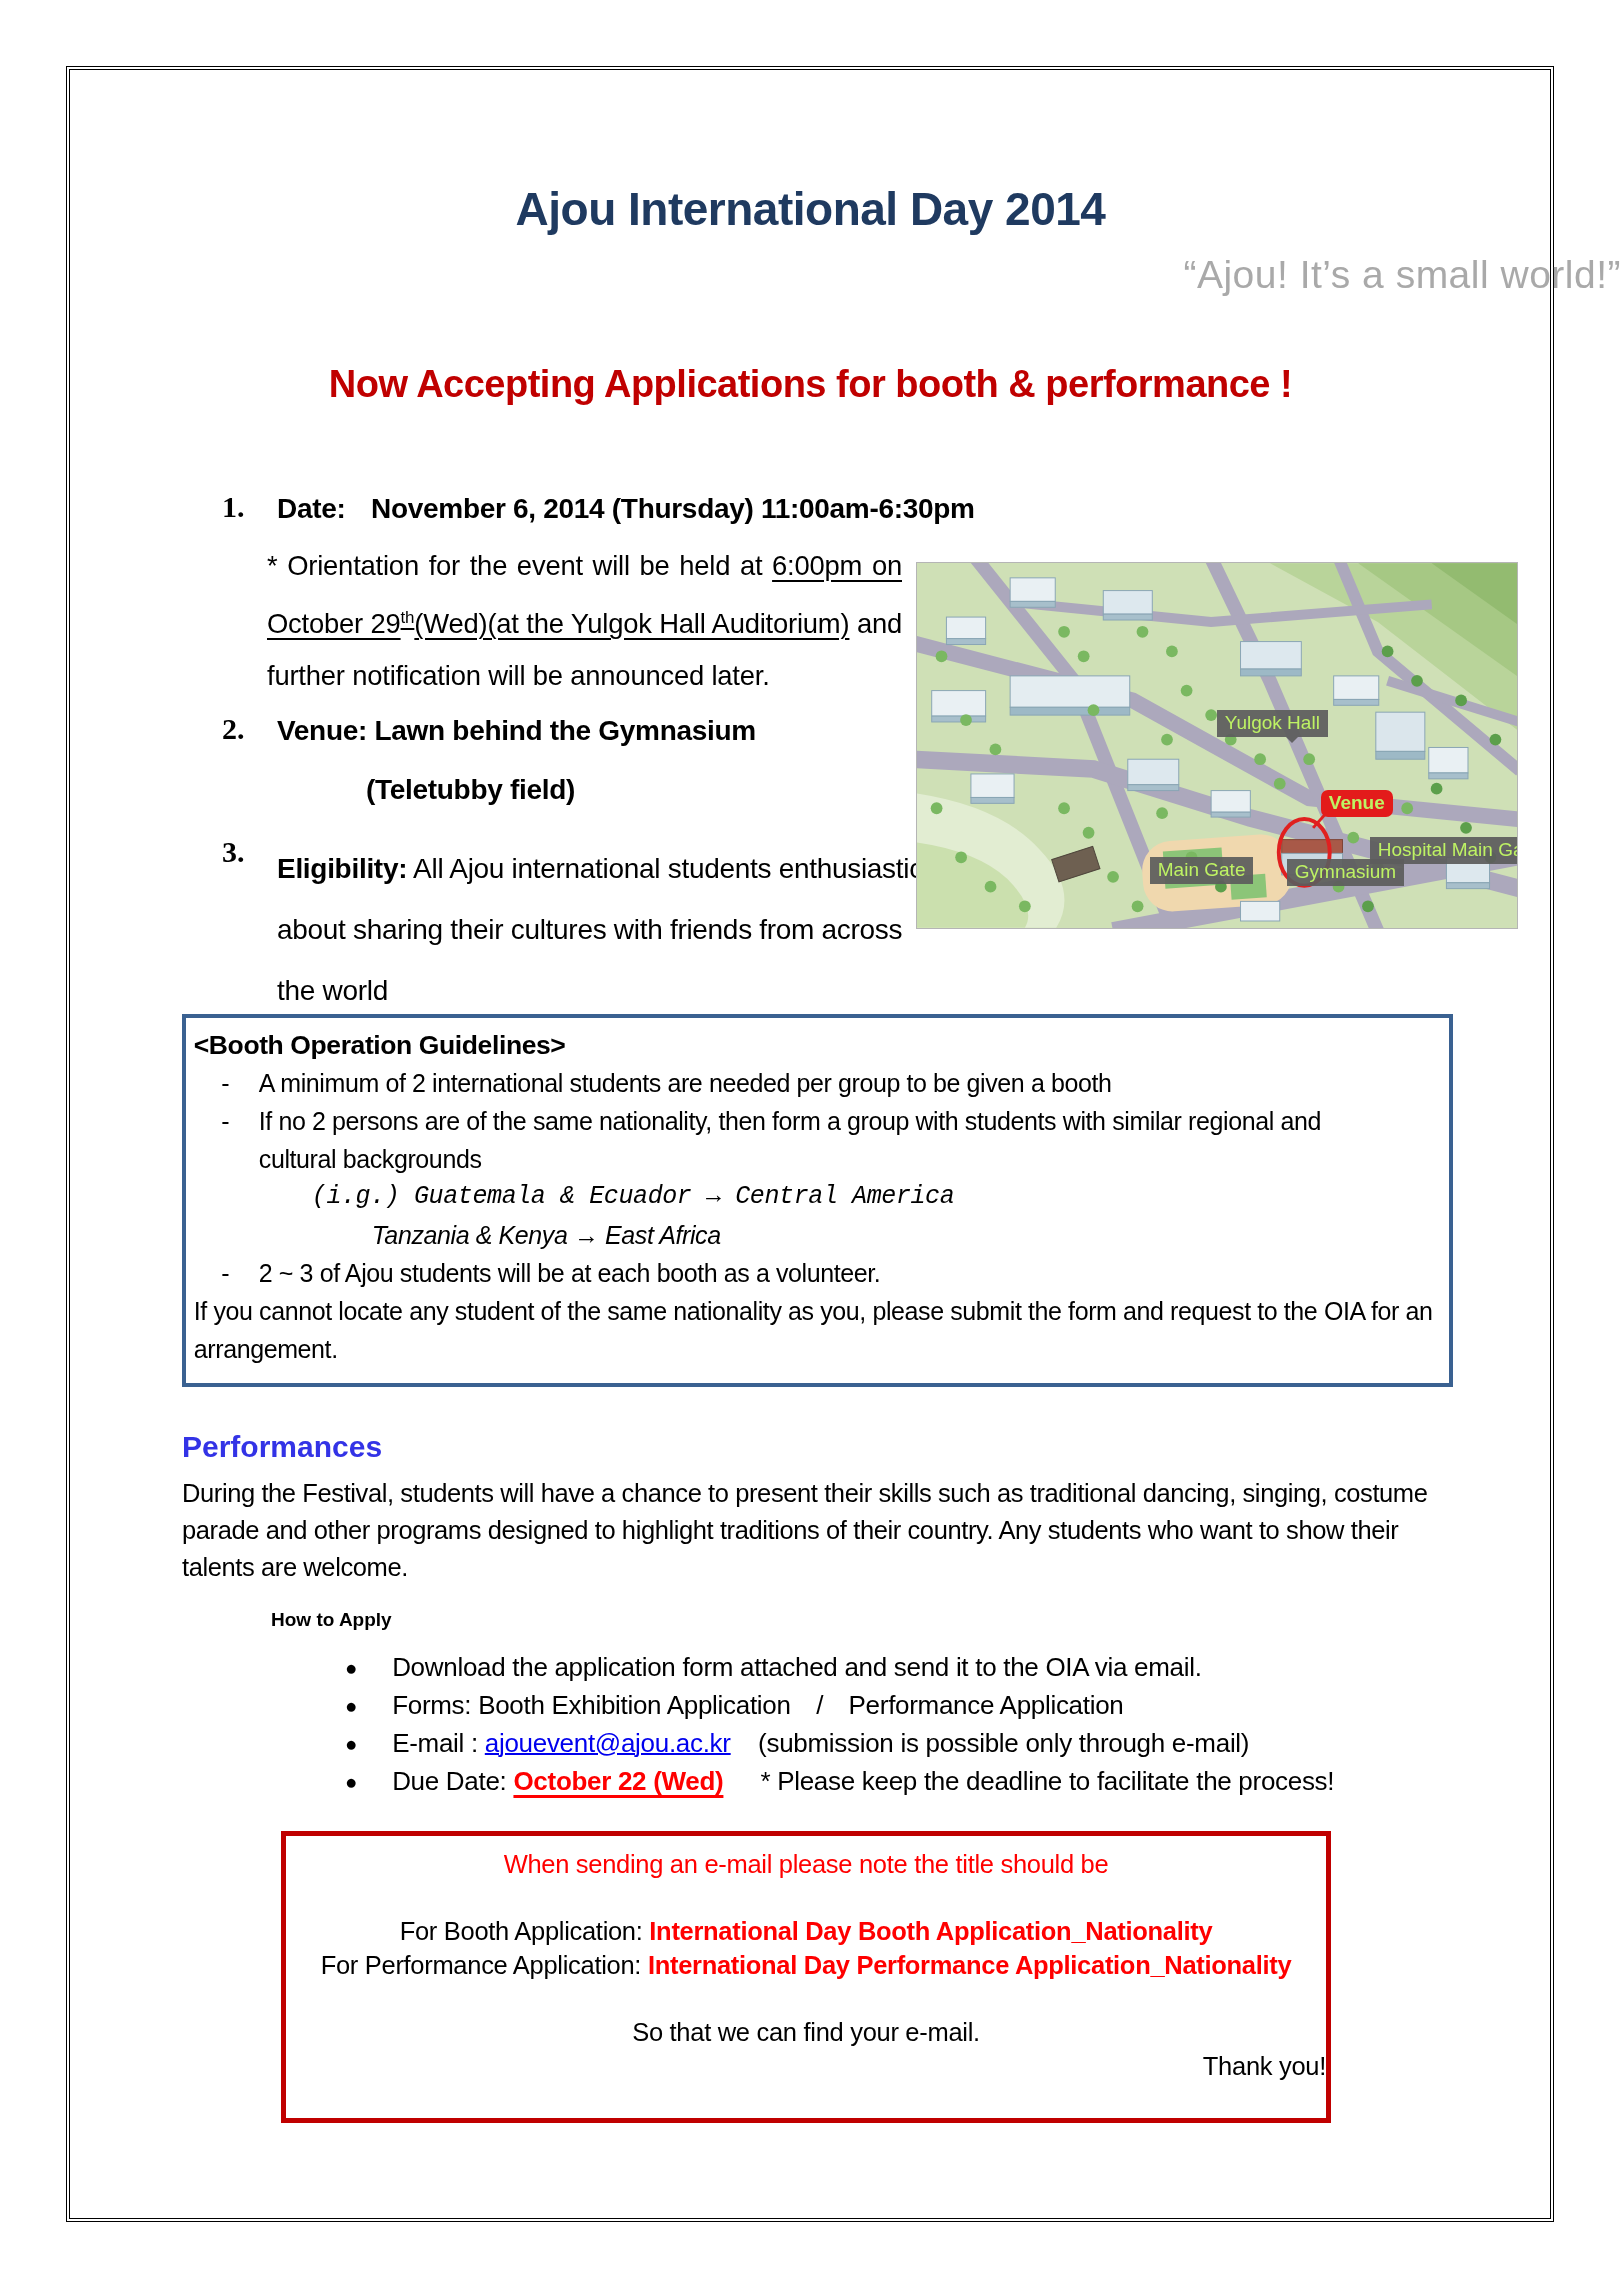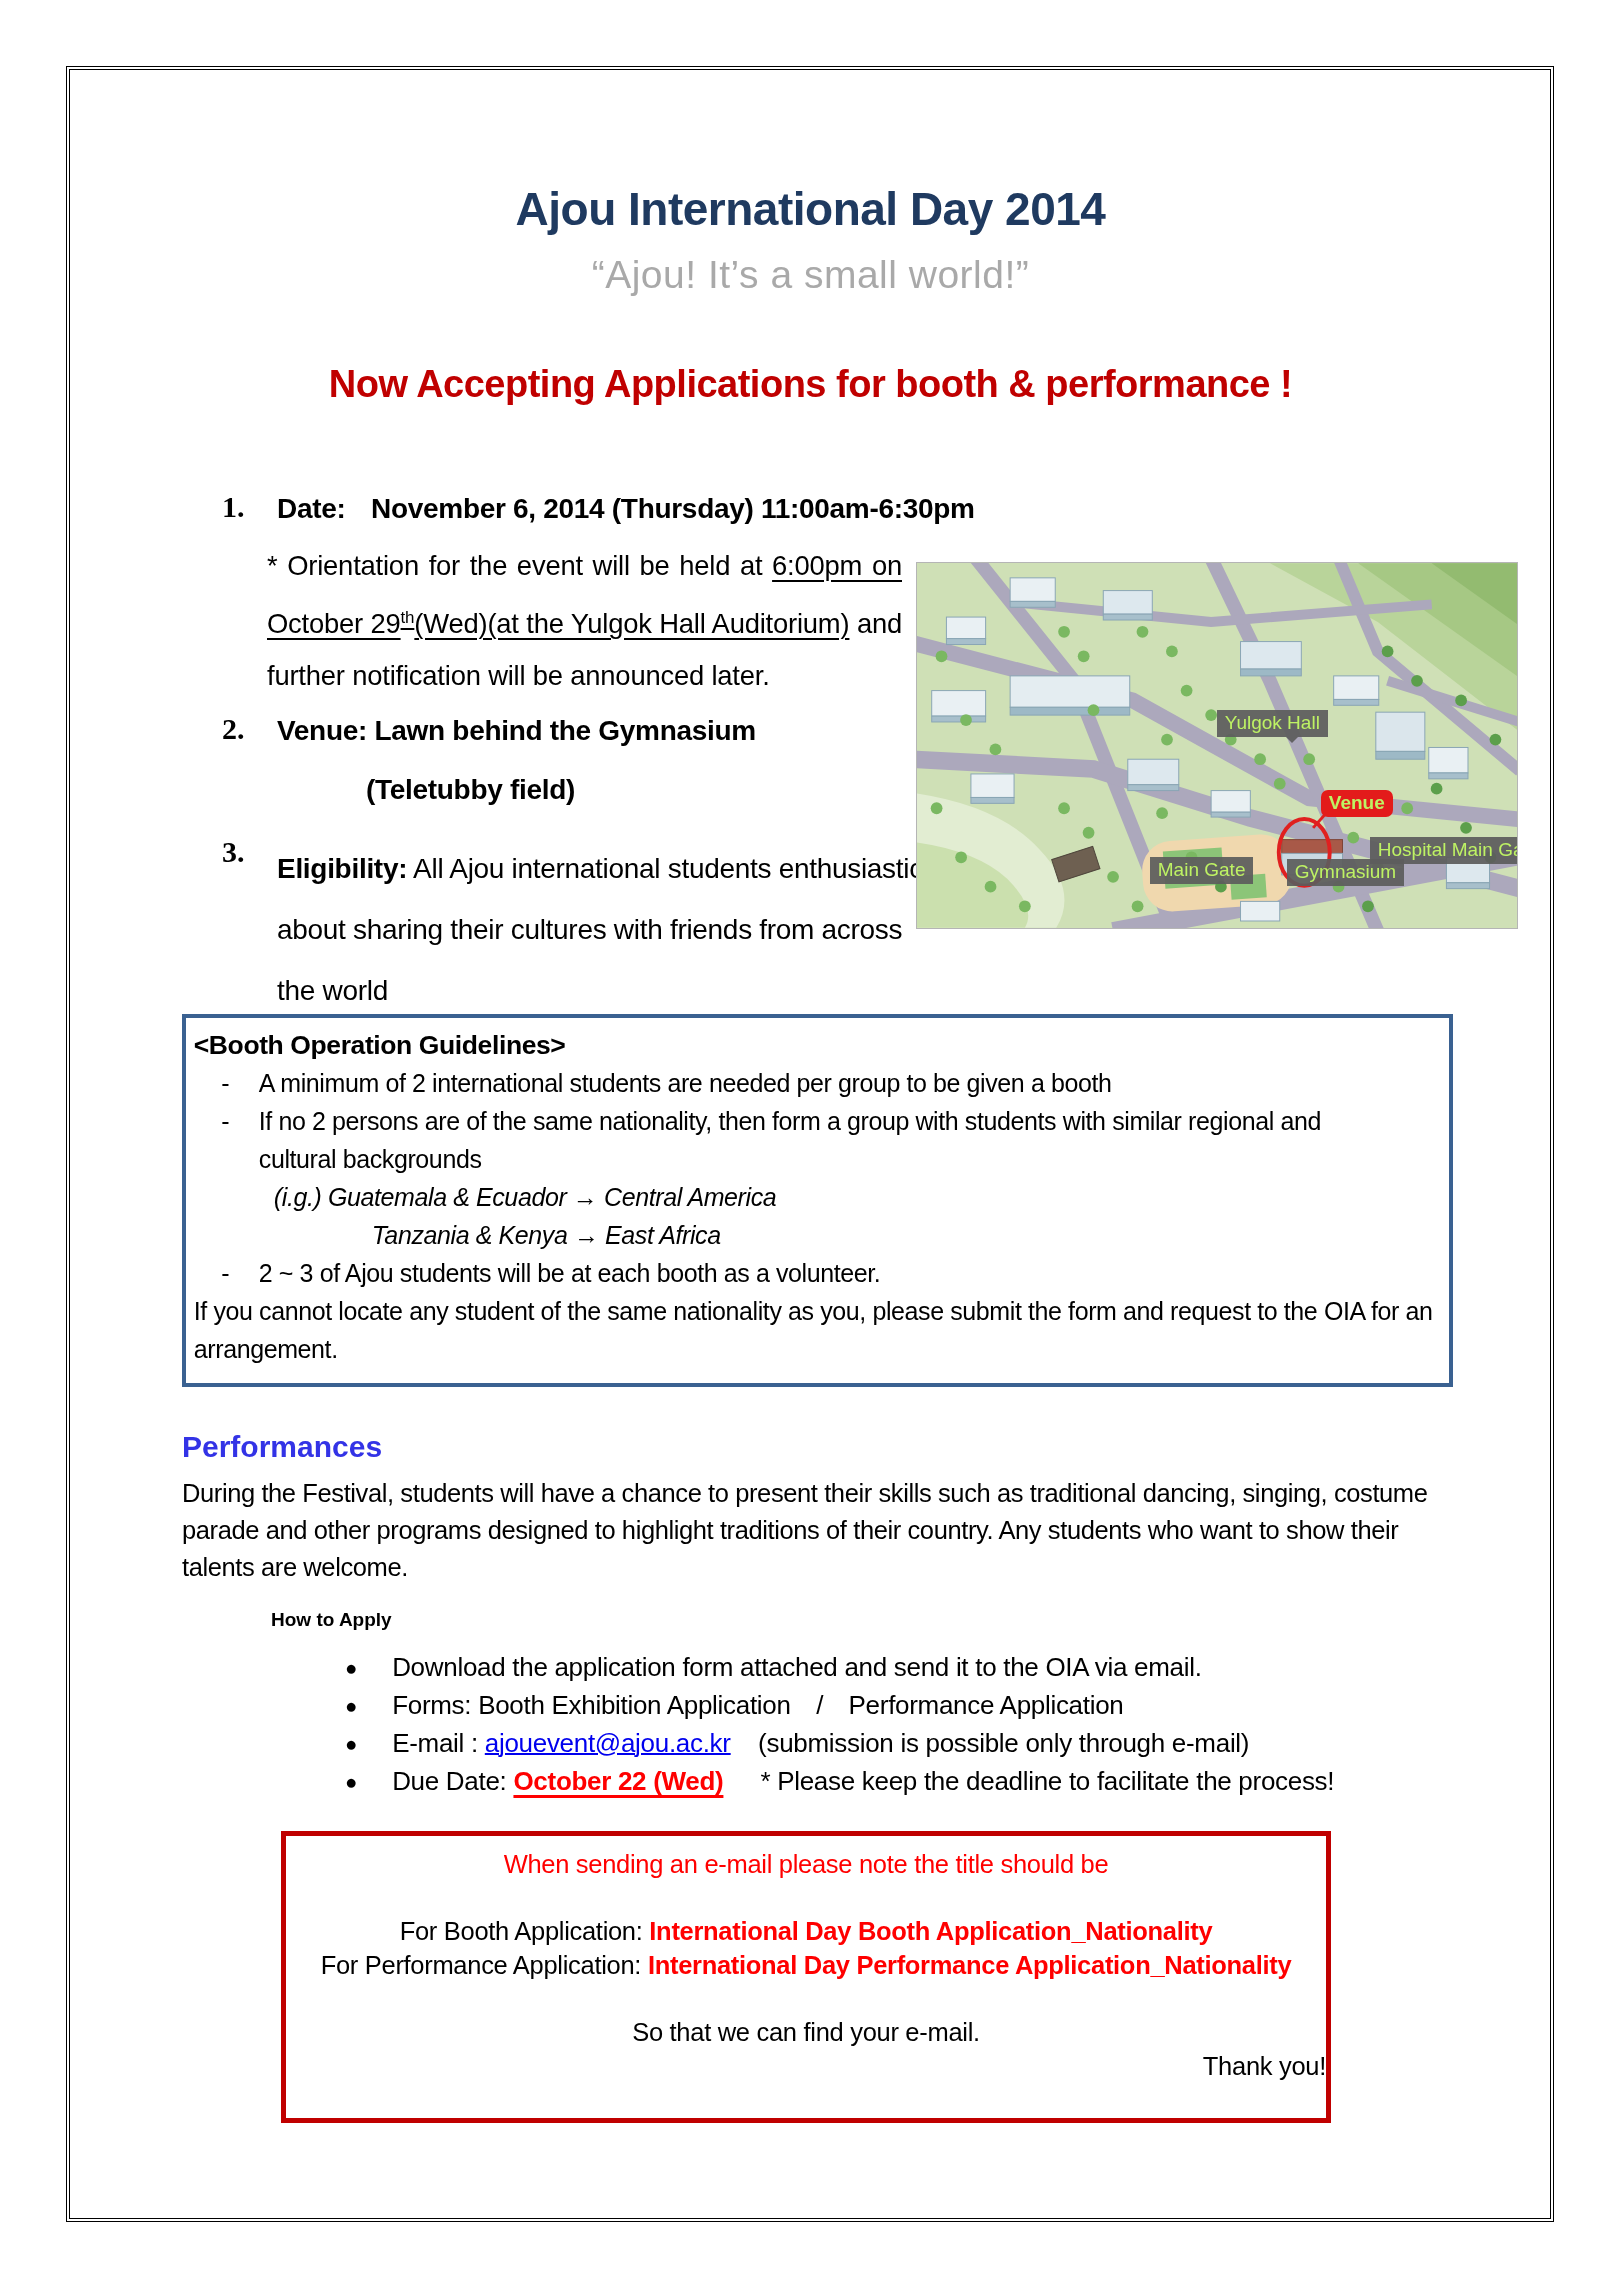--- a/index.html
+++ b/index.html
@@ -10,21 +10,21 @@
   .page-frame{
     position:absolute;left:66px;top:66px;width:1480px;height:2148px;
     border:4.9px double #000;pointer-events:none;
   }
   
   .doc-title{
     position:absolute;top:182px;left:0;width:100%;text-align:center;
     font-size:46px;font-weight:bold;color:#1f3a60;letter-spacing:-0.5px;
   }
   .doc-subtitle{
-    position:absolute;top:253px;left:0;width:100%;text-align:center;
+    position:absolute;top:253px;left:0;width:100%;text-align:right;
     font-size:39px;color:#a9a9a9;letter-spacing:0.5px;
   }
   .banner{
     position:absolute;top:363px;left:0;width:100%;text-align:center;
     font-size:38px;font-weight:bold;color:#c00000;letter-spacing:-0.5px;
   }
   
   .li-num{position:absolute;font-family:"Liberation Serif",serif;font-size:30px;font-weight:bold;}
   .li-text{position:absolute;font-size:28px;font-weight:bold;letter-spacing:-0.3px;}
   .date-value{margin-left:25.5px;}
@@ -57,21 +57,21 @@
   .guidelines{
     position:absolute;left:182px;top:1014px;width:1271px;height:373px;
     border:4.9px solid #3a6191;box-sizing:border-box;padding:7.8px 11.8px 0 7.8px;
     font-size:25px;line-height:38px;letter-spacing:-0.4px;
   }
   .gl-heading{font-weight:bold;font-size:26.5px;}
   .gl-rule{position:relative;padding-left:65px;}
   .gl-rule .dash{position:absolute;left:27.4px;top:0;}
   .gl-rule.wrap{max-width:1137px;}
   .gl-example{font-style:italic;}
-  .ex1{margin-left:80px;}
+  .ex1{margin-left:118px;font-family:Liberation Mono, monospace;}
   .ex2{margin-left:178px;}
   
   .perf-heading{
     position:absolute;left:182px;top:1430px;font-size:30px;font-weight:bold;color:#3333e6;
   }
   .perf-body{
     position:absolute;left:182px;top:1475px;width:1282px;
     font-size:25.5px;line-height:37px;letter-spacing:-0.4px;
   }
   

